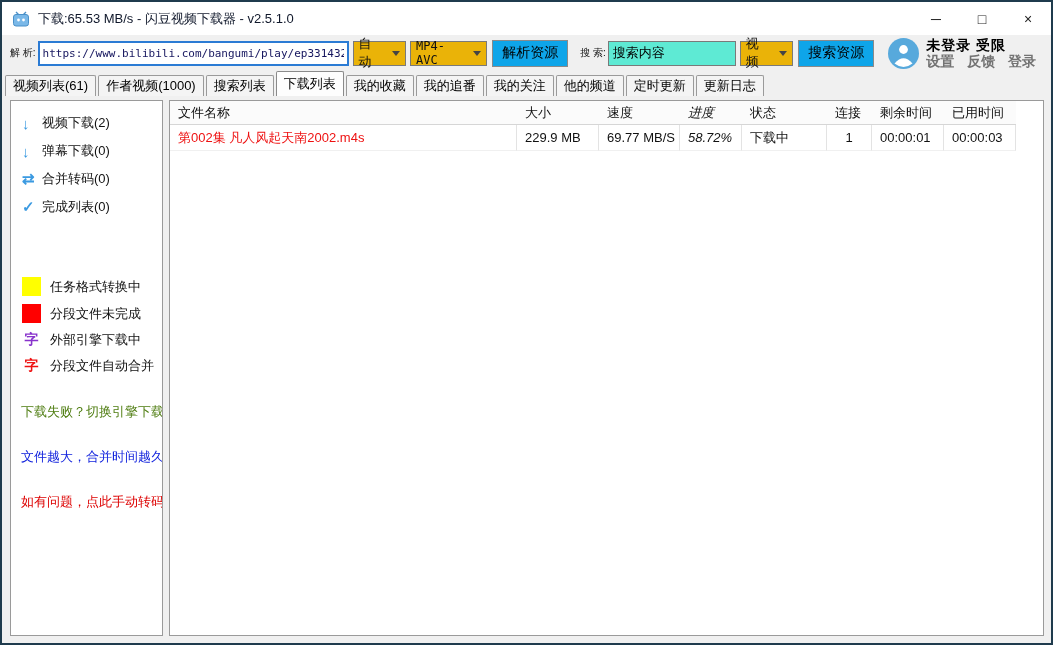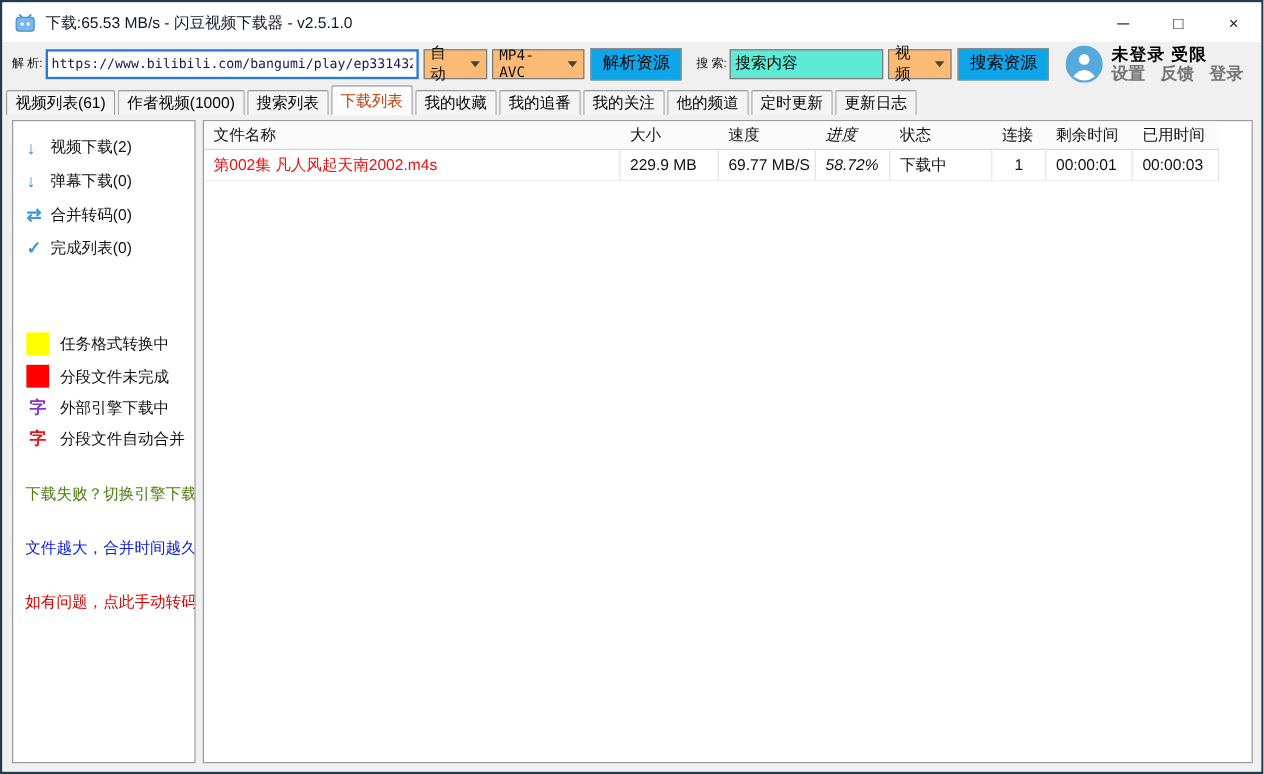--- a/index.html
+++ b/index.html
@@ -12,37 +12,37 @@
   .app-icon { width:18px; height:18px; margin-right:8px; flex:0 0 auto; }
   .title-text { font-size:13px; color:#0f172a; }
   .win-controls { margin-left:auto; display:flex; height:100%; }
   .win-btn { width:46px; height:100%; display:flex; align-items:center; justify-content:center; font-size:14px; color:#222; cursor:default; }
 
   
   .toolbar { height:36px; background:#f0f0f0; display:flex; align-items:center; padding:0 6px 0 8px; flex:0 0 auto; }
   .lbl { font-size:10px; white-space:nowrap; }
   .url-input { width:322px; height:25px; border:2px solid #2b7bd4; background:#fff; font-family:"DejaVu Sans Mono", monospace; font-size:11px; color:#15155e; padding:0 3px; margin-left:2px; }
   .txt-input { width:128px; height:25px; border:1px solid #7a7a7a; background:#5eead4; font-size:13px; padding:0 4px; margin-left:2px; }
-  .combo { display:inline-flex; align-items:center; justify-content:space-between; background:#fdba74; border:1px solid #7a7a7a; height:25px; padding:0 5px; margin-left:4px; cursor:default; }
+  .combo { display:inline-flex; align-items:center; justify-content:space-between; background:#eab308; border:1px solid #7a7a7a; height:25px; padding:0 5px; margin-left:4px; cursor:default; }
   .combo .cval { font-size:13px; }
   .combo.mono .cval { font-family:"DejaVu Sans Mono", monospace; font-size:12px; }
   .chevron { width:0; height:0; border-left:4px solid transparent; border-right:4px solid transparent; border-top:5px solid #444; margin-left:9px; }
   .btn { height:27px; padding:0 9px; background:#0ea5e9; border:1px solid #8a8a8a; font-size:14px; margin-left:5px; white-space:nowrap; cursor:default; }
   .sp { width:12px; flex:0 0 auto; }
   .account { display:flex; align-items:center; margin-left:14px; }
   .avatar { width:31px; height:31px; flex:0 0 auto; }
   .acct-text { margin-left:7px; line-height:16px; white-space:nowrap; }
   .acct-status { font-weight:bold; color:#000; font-size:14px; letter-spacing:1px; }
   .acct-links { font-weight:bold; font-size:14px; }
   .acct-links span { color:#737373; margin-right:9px; cursor:pointer; }
 
   
   .tabbar { height:25px; background:#f0f0f0; display:flex; align-items:flex-end; padding-left:3px; flex:0 0 auto; }
   .tab { height:21px; display:flex; align-items:center; padding:0 7px; background:#f4f4f4; border:1px solid #9a9a9a; border-bottom:none; border-radius:2px 2px 0 0; margin-right:2px; font-size:13px; color:#000; cursor:default; }
-  .tab.active { height:25px; background:#fdfdfd; color:#c2410c; border-color:#8a8a8a; position:relative; z-index:2; }
+  .tab.active { height:25px; background:#fdfdfd; color:#000000; border-color:#8a8a8a; position:relative; z-index:2; }
 
   
   .content { flex:1 1 auto; position:relative; background:#f0f0f0; }
   .panel { position:absolute; background:#fff; border:1px solid #9a9a9a; }
   .sidebar { left:8px; top:4px; width:153px; bottom:7px; padding-top:8px; overflow:hidden; }
   .nav-item { display:flex; align-items:center; padding:5px 0 5px 11px; font-size:13px; cursor:default; }
   .nav-glyph { color:#3b9ae1; font-size:15px; font-weight:bold; width:20px; flex:0 0 auto; }
   .legend { margin-top:52px; }
   .legend-item { display:flex; align-items:center; padding:4px 0 4px 11px; font-size:13px; }
   .swatch { width:19px; height:19px; margin-right:9px; flex:0 0 auto; }

